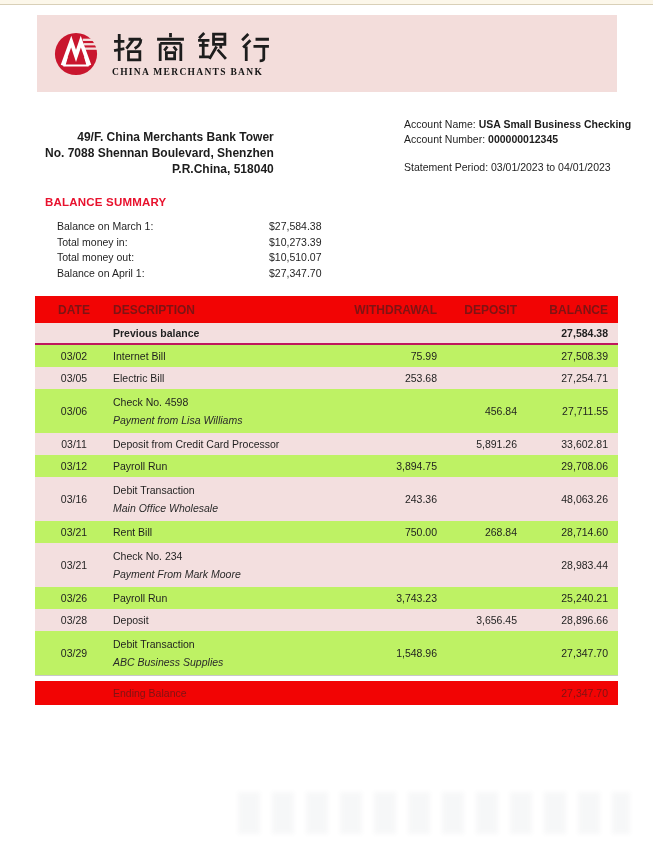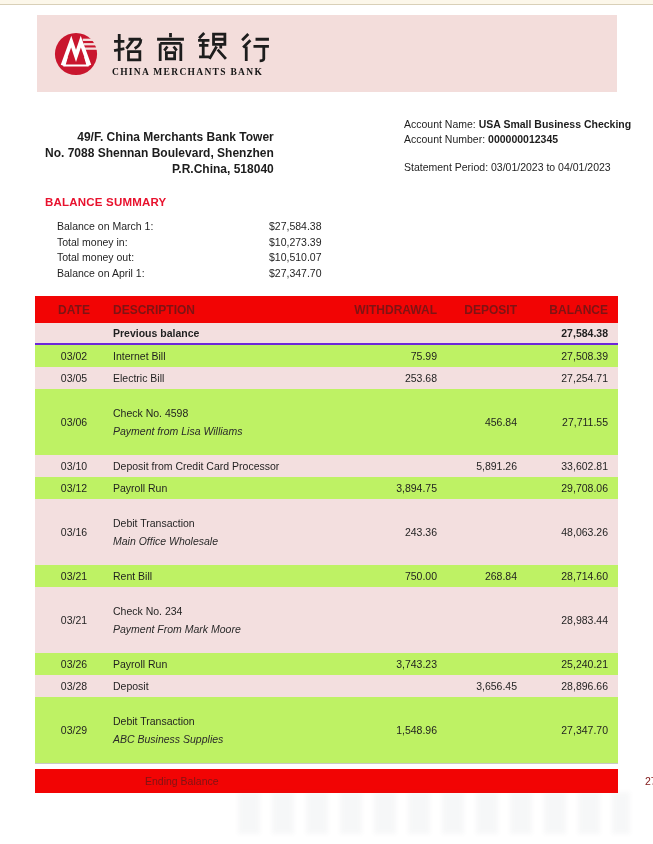--- a/index.html
+++ b/index.html
@@ -42,24 +42,24 @@
   .c-date{flex:0 0 78px;text-align:center;}
   .c-desc{flex:0 0 240px;text-align:left;}
   .c-wd{flex:0 0 84px;text-align:right;}
   .c-dep{flex:0 0 80px;text-align:right;}
   .c-bal{flex:1 1 auto;text-align:right;padding-right:10px;}
   .trow{display:flex;align-items:center;min-height:22px;background:#bef264;}
   .trow.pink{background:var(--row-pink);}
   .trow.tall{min-height:43px;}
   .trow .desc-main{line-height:14px;}
   .trow .note{font-style:italic;line-height:14px;margin-top:4px;color:#2a2a2a;}
-  .trow.tall .c-desc{padding:17px 0;}
-  .trow.prev{font-weight:bold;border-bottom:2px solid #6d28d9;}
+  .trow.tall .c-desc{padding:6px 0;}
+  .trow.prev{font-weight:bold;border-bottom:2px solid #be185d;}
   .tbody{border-bottom:1px solid #c8c8c8;}
-  .tfoot{display:flex;align-items:center;height:24px;background:var(--band-red);color:var(--dark-red);margin-top:5px;gap:32px;}
+  .tfoot{display:flex;align-items:center;height:24px;background:var(--band-red);color:var(--dark-red);margin-top:5px;}
   .tfoot .c-desc{font-weight:normal;}
   
   .watermark{position:absolute;left:238px;top:792px;width:392px;height:42px;opacity:.05;filter:blur(2px);
     background:repeating-linear-gradient(90deg,#6b7b86 0 22px,transparent 22px 34px);}
 </style>
 </head>
 <body>
 
 <div class="top-strip"></div>
 
@@ -170,21 +170,21 @@
     <div class="c-desc">
       <div class="desc-main">Check No. 4598</div>
       <div class="note">Payment from Lisa Williams</div>
     </div>
     <div class="c-wd"></div>
     <div class="c-dep">456.84</div>
     <div class="c-bal">27,711.55</div>
   </div>
 
   <div class="trow pink">
-    <div class="c-date">03/10</div>
+    <div class="c-date">03/11</div>
     <div class="c-desc">
       <div class="desc-main">Deposit from Credit Card Processor</div>
 
     </div>
     <div class="c-wd"></div>
     <div class="c-dep">5,891.26</div>
     <div class="c-bal">33,602.81</div>
   </div>
 
   <div class="trow">

